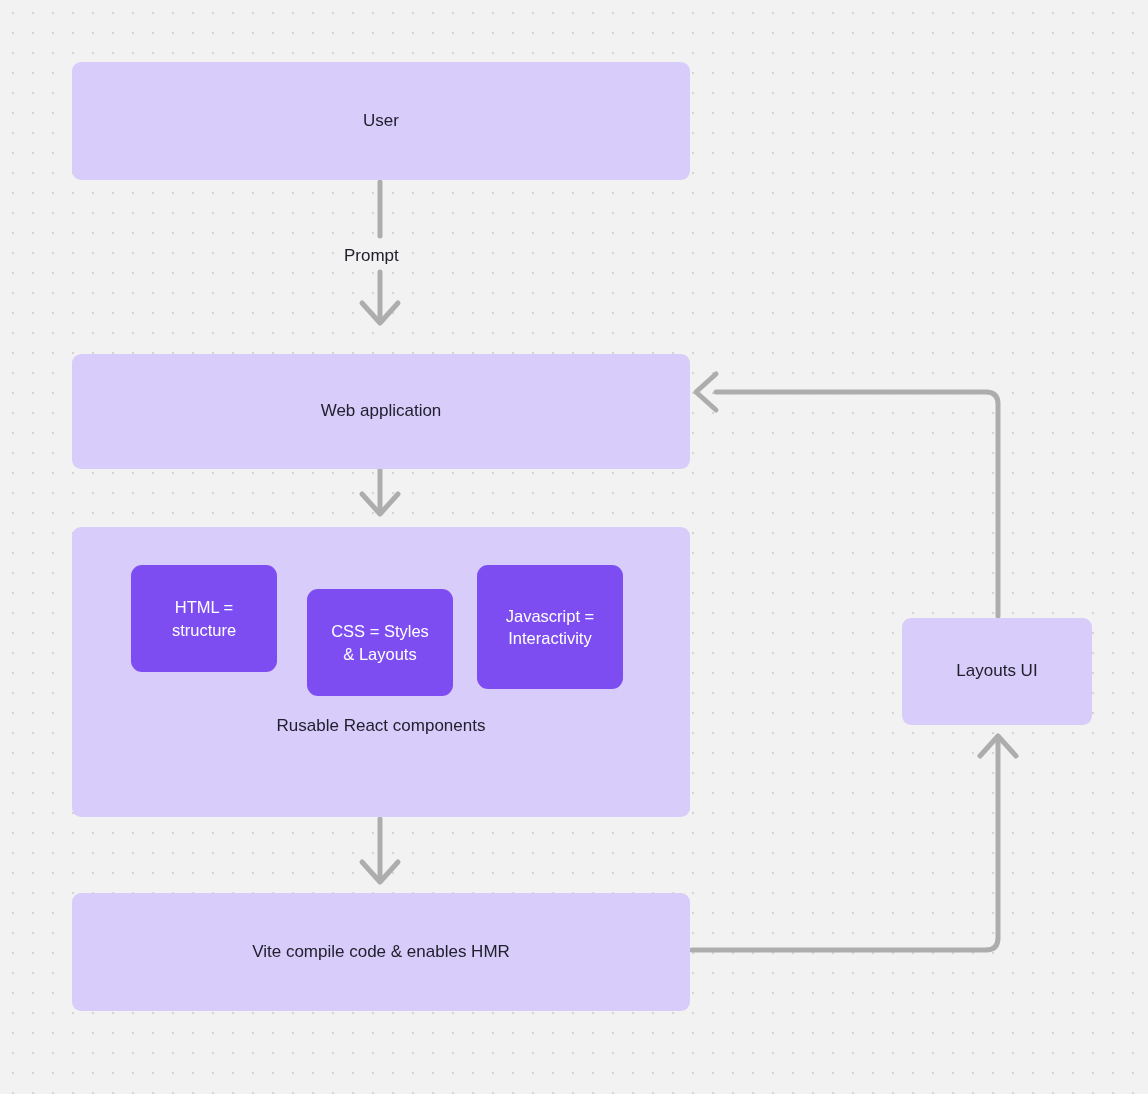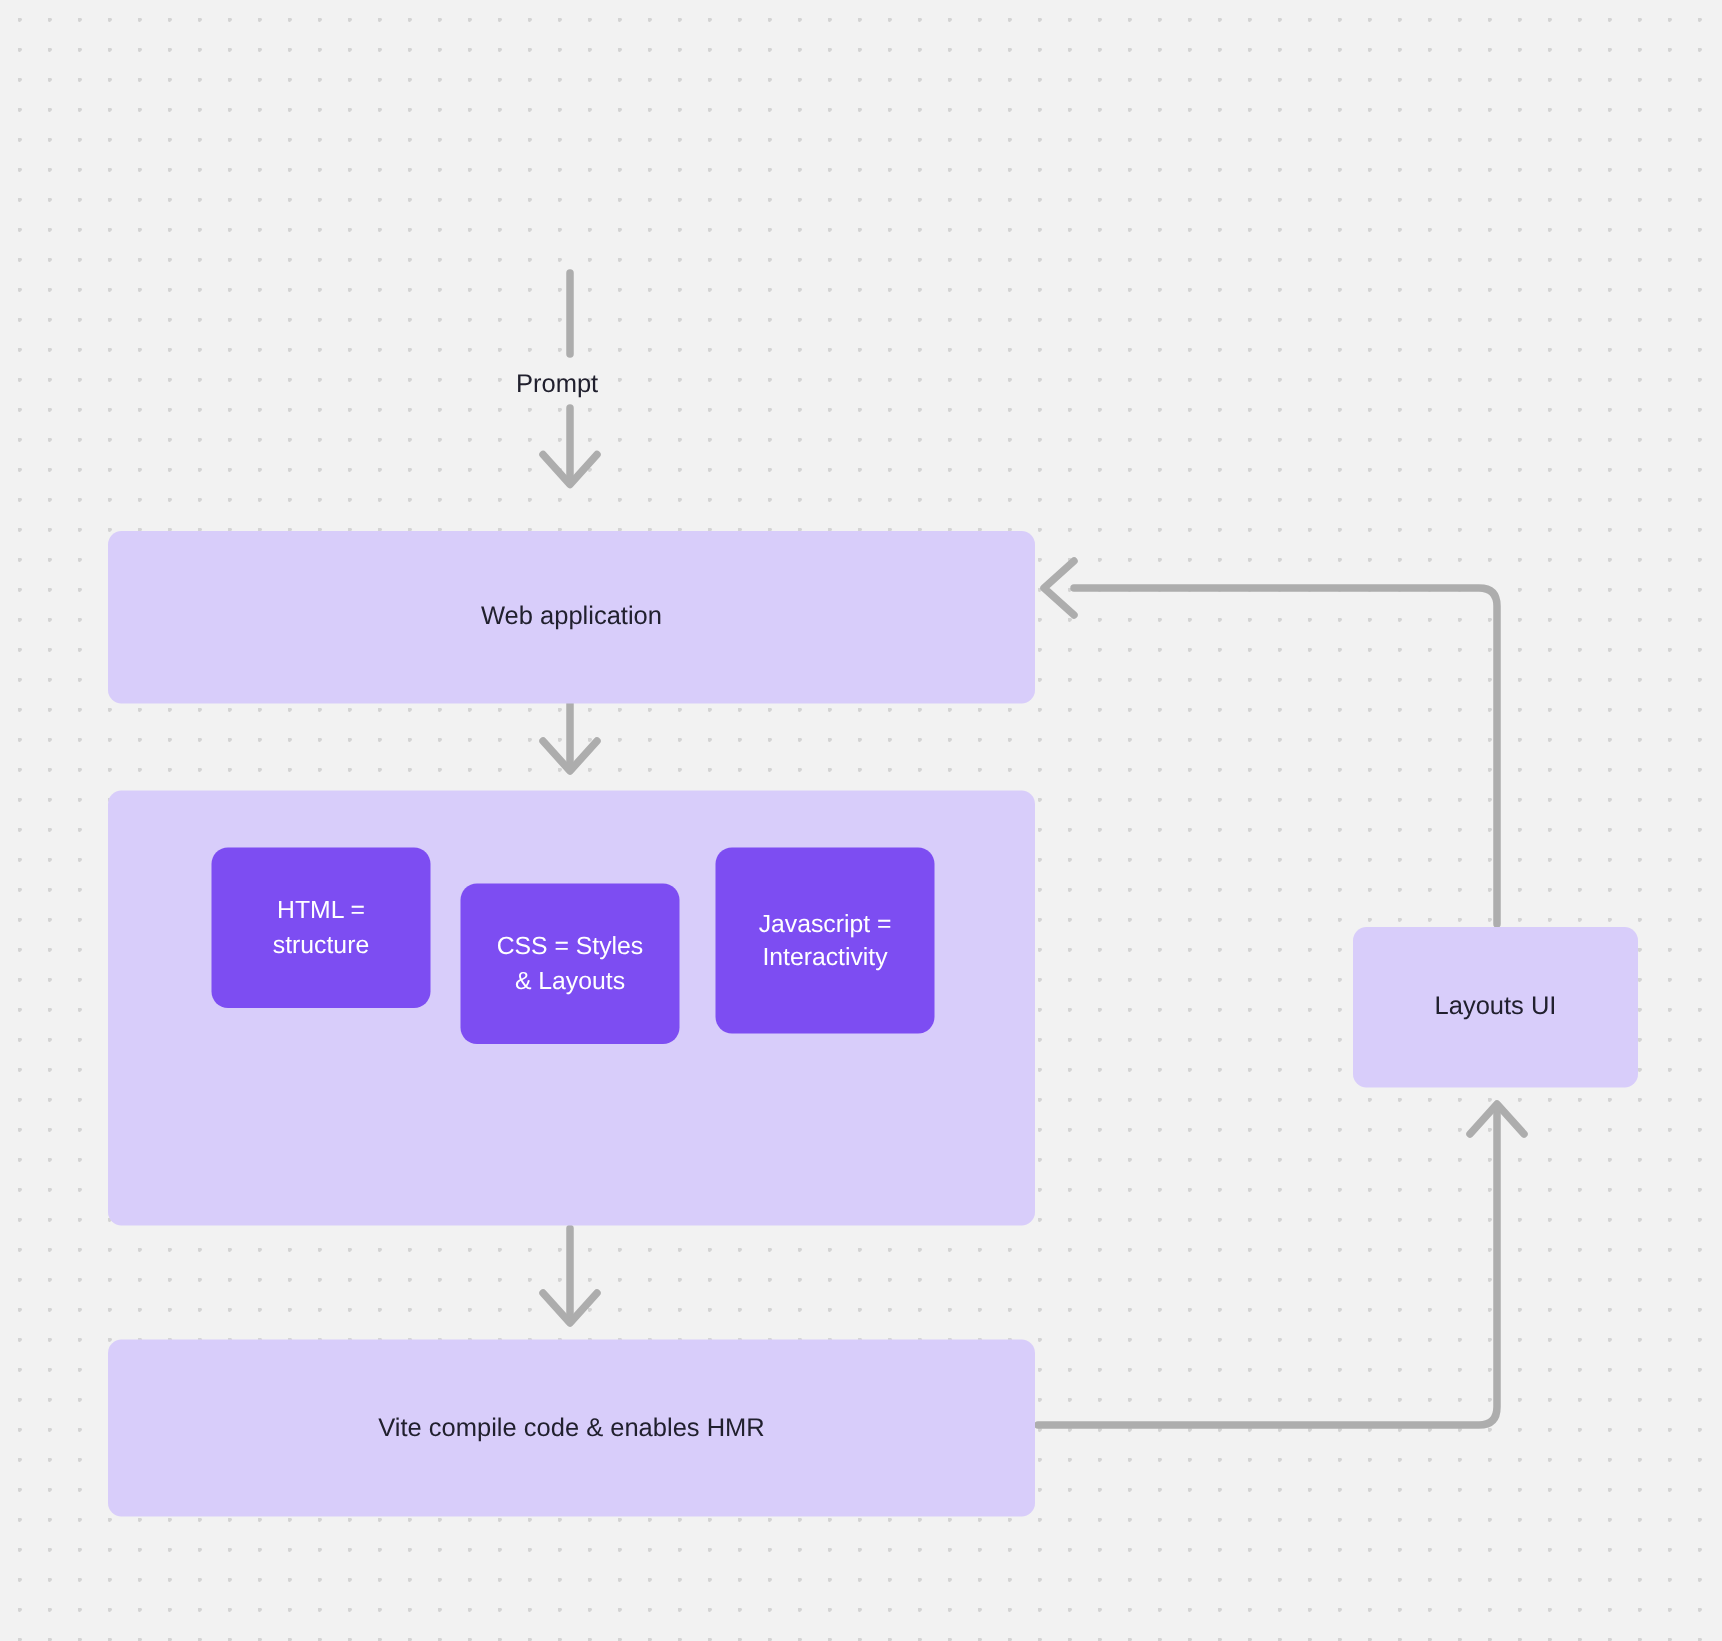--- a/index.html
+++ b/index.html
@@ -46,21 +46,21 @@
     font-size: 16.5px;
   }
   
   #node-user        { left: 72px;  top: 62px;   width: 618px; height: 118px; }
   #node-webapp      { left: 72px;  top: 334px;  width: 618px; height: 115px; margin-top: 20px; }
   #node-components  { left: 72px;  top: 527px;  width: 618px; height: 290px;
                       align-items: flex-start; justify-content: flex-start; }
   #node-vite        { left: 72px;  top: 893px;  width: 618px; height: 118px; }
   #node-render      { left: 902px; top: 618px;  width: 190px; height: 107px; }
 
-  #node-html  { left: 141px; top: 565px; width: 146px; height: 107px; }
+  #node-html  { left: 131px; top: 565px; width: 146px; height: 107px; }
   #node-css   { left: 307px; top: 565px; width: 146px; height: 107px; margin-top: 24px; }
   #node-js    { left: 477px; top: 565px; width: 146px; height: 124px; }
 
   #components-caption {
     position: absolute;
     left: 72px;
     top: 716px;
     width: 618px;
     text-align: center;
     color: #21202e;
@@ -120,32 +120,34 @@
 
     <path class="edge-path" d="M 692 950 L 986 950 Q 998 950 998 938 L 998 738"></path>
     <path class="edge-head" d="M 980 756 L 998 736 L 1016 756"></path>
 
     <path class="edge-path" d="M 998 616 L 998 404 Q 998 392 986 392 L 716 392"></path>
     <path class="edge-head" d="M 716 374 L 696 392 L 716 410"></path>
   </svg>
 
   <div id="label-prompt" class="edge-label">Prompt</div>
 
+  <div id="node-user" class="node node-light">User</div>
 
   <div id="node-webapp" class="node node-light">Web application</div>
 
   <div id="node-components" class="node node-light"></div>
 
   <div id="node-html" class="node node-dark">HTML =
 structure</div>
 
   <div id="node-css" class="node node-dark">CSS = Styles
 &amp; Layouts</div>
 
   <div id="node-js" class="node node-dark">Javascript =
 Interactivity</div>
 
+  <div id="components-caption">Rusable React components</div>
 
   <div id="node-vite" class="node node-light">Vite compile code &amp; enables HMR</div>
 
   <div id="node-render" class="node node-light">Layouts UI</div>
 
 </div>
 
 </body></html>

